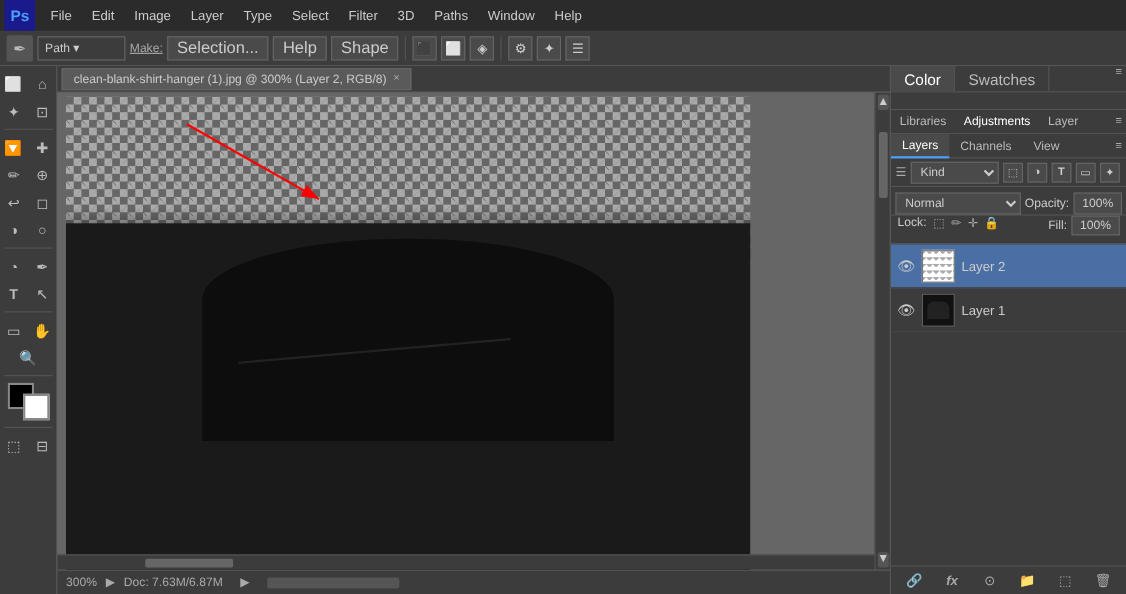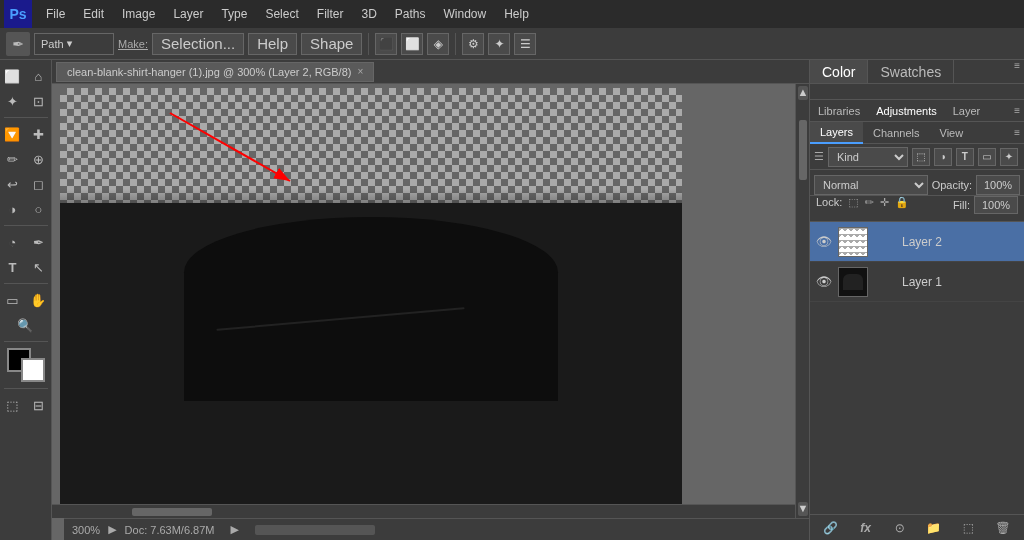--- a/index.html
+++ b/index.html
@@ -35,21 +35,21 @@
     #canvas-wrapper { flex: 1; position: relative; overflow: hidden; background: #666; display: flex; align-items: flex-start; justify-content: flex-start; }
     #canvas-scroll { position: absolute; right: 0; top: 0; bottom: 0; width: 14px; background: #3c3c3c; border-left: 1px solid #555; display: flex; flex-direction: column; align-items: center; }
     #canvas-scroll-h { position: absolute; bottom: 0; left: 0; right: 14px; height: 14px; background: #3c3c3c; border-top: 1px solid #555; }
 
     
     #canvas { position: absolute; top: 4px; left: 8px; width: 622px; height: 460px; }
     .checkerboard { position: absolute; top: 0; left: 0; width: 100%; height: 100%; background-image: linear-gradient(45deg, #aaa 25%, transparent 25%), linear-gradient(-45deg, #aaa 25%, transparent 25%), linear-gradient(45deg, transparent 75%, #aaa 75%), linear-gradient(-45deg, transparent 75%, #aaa 75%); background-size: 14px 14px; background-position: 0 0, 0 7px, 7px -7px, -7px 0; }
     .arrow-svg { position: absolute; top: 15px; left: 100px; width: 160px; height: 100px; }
 
     
-    #status-bar { height: 22px; background: #3c3c3c; border-top: 1px solid #555; display: flex; align-items: center; padding: 0 8px; gap: 8px; font-size: 11px; color: #aaa; margin-left: 12px; }
+    #status-bar { height: 22px; background: #3c3c3c; border-top: 1px solid #555; display: flex; align-items: center; padding: 0 8px; gap: 8px; font-size: 11px; color: #aaa; }
 
     
     #right-panel { width: 215px; height: 100%; background: #3c3c3c; border-left: 1px solid #555; display: flex; flex-direction: column; flex-shrink: 0; }
     #color-swatches-panel { height: 40px; border-bottom: 1px solid #555; }
     .panel-tabs { display: flex; height: 24px; border-bottom: 1px solid #555; background: #3c3c3c; }
     .panel-tab { padding: 0 12px; display: flex; align-items: center; font-size: 14px; cursor: pointer; color: #bbb; border-right: 1px solid #555; }
     .panel-tab.active { background: #4a4a4a; color: #fff; }
     .panel-tab-small { padding: 0 8px; display: flex; align-items: center; font-size: 11px; cursor: pointer; color: #bbb; }
     .panel-tab-small.active { color: #fff; }
 
@@ -74,21 +74,21 @@
     .fill-input { background: #4a4a4a; border: 1px solid #666; color: #ccc; height: 18px; width: 44px; font-size: 11px; text-align: center; }
 
     #layers-list { flex: 1; overflow-y: auto; }
     .layer-item { height: 40px; display: flex; align-items: center; padding: 0 6px; gap: 6px; cursor: pointer; border-bottom: 1px solid #444; }
     .layer-item.selected { background: #4a6fa5; }
     .layer-visibility { width: 16px; height: 16px; display: flex; align-items: center; justify-content: center; cursor: pointer; font-size: 13px; }
     .layer-thumb { width: 30px; height: 30px; border: 1px solid #666; flex-shrink: 0; display: flex; align-items: center; justify-content: center; }
     .layer-thumb-2 { background: linear-gradient(135deg, #aaa 25%, transparent 25%), linear-gradient(-135deg, #aaa 25%, transparent 25%), linear-gradient(45deg, transparent 75%, #aaa 75%), linear-gradient(-45deg, transparent 75%, #aaa 75%); background-size: 6px 6px; background-color: #fff; }
     .layer-thumb-1 { background: #111; display: flex; align-items: center; justify-content: center; }
     .shirt-mini { width: 20px; height: 16px; background: #222; border-radius: 30% 30% 0 0 / 40% 40% 0 0; }
-    .layer-name { font-size: 12px; color: #ccc; flex: 1; margin-left: 28px; }
+    .layer-name { font-size: 12px; color: #ccc; flex: 1; }
 
     #layers-footer { height: 26px; background: #3c3c3c; border-top: 1px solid #555; display: flex; align-items: center; justify-content: space-around; padding: 0 4px; }
     .footer-icon { width: 20px; height: 20px; display: flex; align-items: center; justify-content: center; cursor: pointer; color: #aaa; font-size: 12px; }
 
     
     .scroll-handle { background: #666; border-radius: 2px; position: absolute; }
 
     
     .panel-expand { margin-left: auto; color: #aaa; font-size: 10px; cursor: pointer; padding: 0 4px; }
   </style>

